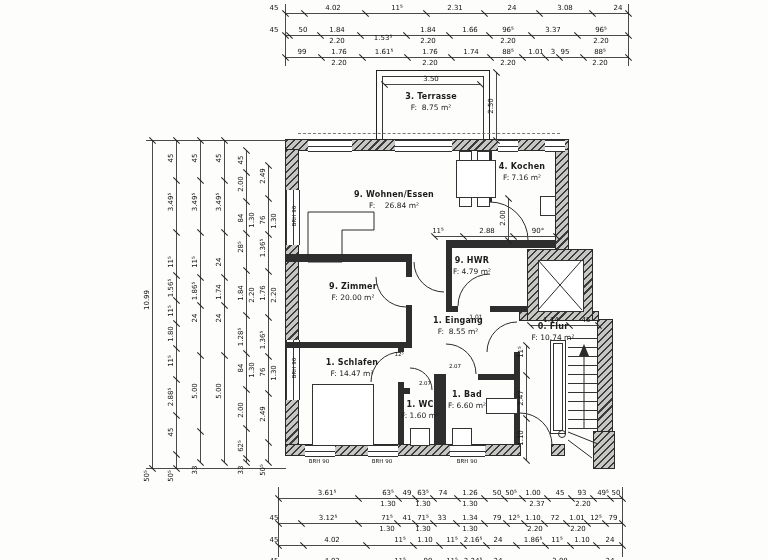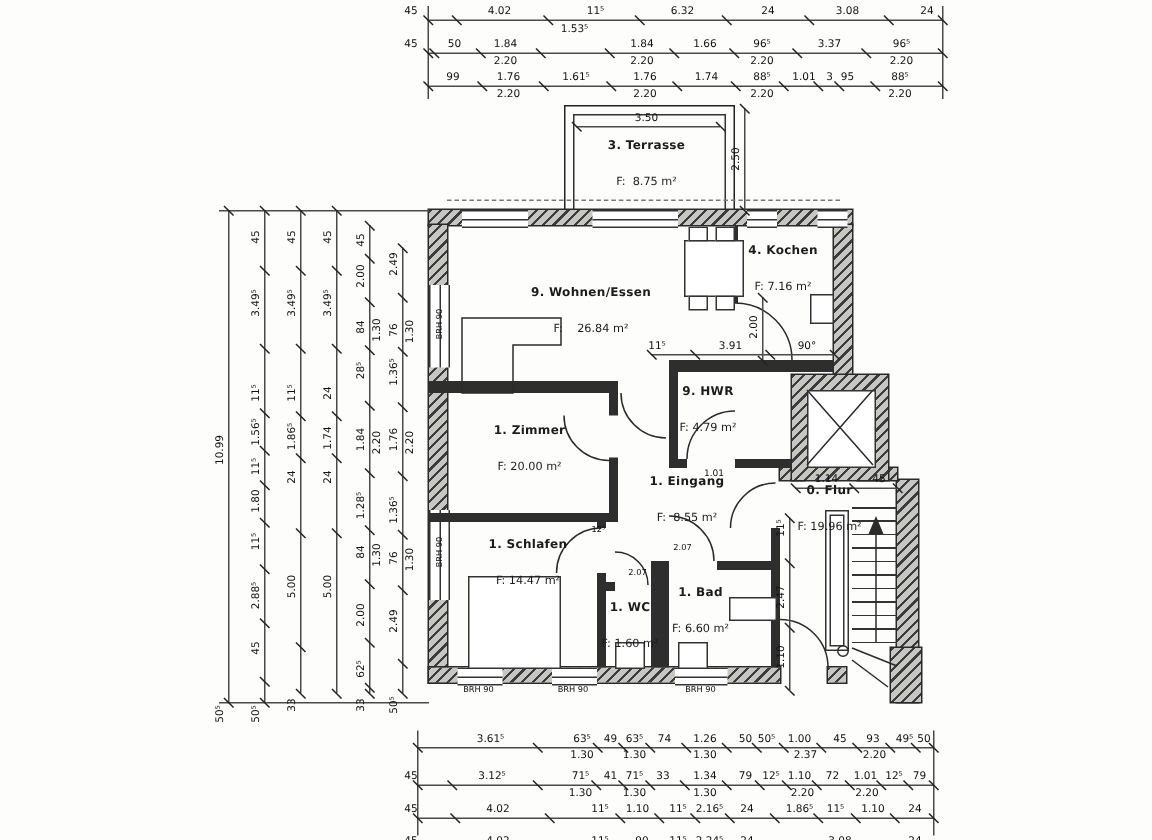--- a/index.html
+++ b/index.html
@@ -17,21 +17,21 @@
   .terr{position:absolute;border:1.6px solid #222;border-bottom:none}
   .terr2{position:absolute;border:1px solid #333;border-bottom:none}
   .dashln{position:absolute;border-top:1px dashed #777}
   .dline{position:absolute;border-top:1px solid #4a4a4a}
   .dvline{position:absolute;border-left:1px solid #4a4a4a}
   .tick{position:absolute;width:9px;height:1px;background:#222;transform:rotate(45deg)}
   .dim{position:absolute;font-size:7px;line-height:7px;white-space:nowrap;color:#111;transform:translate(-50%,-50%)}
   .dim.rot{transform:translate(-50%,-50%) rotate(-90deg)}
   .room{position:absolute;transform:translate(-50%,0);text-align:center}
   .room .rn{font-size:8px;font-weight:700;white-space:pre;letter-spacing:.2px}
-  .room .ra{font-size:7.5px;font-weight:500;white-space:pre;margin-top:15px}
+  .room .ra{font-size:7.5px;font-weight:500;white-space:pre;margin-top:2px}
   svg{position:absolute;left:0;top:0;pointer-events:none}
 </style>
 </head>
 <body>
 
 <div id="canvas">
 
   <div>
 
     <div class="terr" style="left:376px;top:70px;width:112px;height:70px"></div>
@@ -127,39 +127,39 @@
       <div class="tick" style="left: 624px; top: 13px;"></div>
       <div class="tick" style="left: 299.5px; top: 13px;"></div>
       <div class="tick" style="left: 361px; top: 13px;"></div>
       <div class="tick" style="left: 422px; top: 13px;"></div>
       <div class="tick" style="left: 479.5px; top: 13px;"></div>
       <div class="tick" style="left: 534.5px; top: 13px;"></div>
       <div class="tick" style="left: 587.5px; top: 13px;"></div>
       <div class="dim" style="left: 274px; top: 8px;">45</div>
       <div class="dim" style="left: 333px; top: 8px;">4.02</div>
       <div class="dim" style="left: 397px; top: 8px;">11⁵</div>
-      <div class="dim" style="left: 455px; top: 8px;">6.32</div>
+      <div class="dim" style="left: 455px; top: 8px;">2.31</div>
       <div class="dim" style="left: 512px; top: 8px;">24</div>
       <div class="dim" style="left: 565px; top: 8px;">3.08</div>
       <div class="dim" style="left: 618px; top: 8px;">24</div>
       <div class="dline" style="left: 285px; top: 35px; width: 343px;"></div>
       <div class="tick" style="left: 281px; top: 35px;"></div>
       <div class="tick" style="left: 624px; top: 35px;"></div>
       <div class="tick" style="left: 284.5px; top: 35px;"></div>
       <div class="tick" style="left: 316px; top: 35px;"></div>
       <div class="tick" style="left: 356px; top: 35px;"></div>
       <div class="tick" style="left: 401.5px; top: 35px;"></div>
       <div class="tick" style="left: 445px; top: 35px;"></div>
       <div class="tick" style="left: 485px; top: 35px;"></div>
       <div class="tick" style="left: 526.5px; top: 35px;"></div>
       <div class="tick" style="left: 573px; top: 35px;"></div>
       <div class="dim" style="left: 274px; top: 30px;">45</div>
       <div class="dim" style="left: 303px; top: 30px;">50</div>
       <div class="dim" style="left: 337px; top: 30px;">1.84</div>
-      <div class="dim" style="left: 383px; top: 20px;">1.53⁵</div>
+      <div class="dim" style="left: 383px; top: 38px;">1.53⁵</div>
       <div class="dim" style="left: 428px; top: 30px;">1.84</div>
       <div class="dim" style="left: 470px; top: 30px;">1.66</div>
       <div class="dim" style="left: 508px; top: 30px;">96⁵</div>
       <div class="dim" style="left: 553px; top: 30px;">3.37</div>
       <div class="dim" style="left: 601px; top: 30px;">96⁵</div>
       <div class="dim" style="left: 337px; top: 41px;">2.20</div>
       <div class="dim" style="left: 428px; top: 41px;">2.20</div>
       <div class="dim" style="left: 508px; top: 41px;">2.20</div>
       <div class="dim" style="left: 601px; top: 41px;">2.20</div>
       <div class="dline" style="left: 285px; top: 57px; width: 343px;"></div>
@@ -191,21 +191,21 @@
       <div class="dline" style="left: 384px; top: 84px; width: 96px;"></div>
       <div class="tick" style="left: 380px; top: 84px;"></div>
       <div class="tick" style="left: 476px; top: 84px;"></div>
       <div class="dim" style="left: 431px; top: 79px;">3.50</div>
       <div class="dline" style="left: 434px; top: 236px; width: 122px;"></div>
       <div class="tick" style="left: 430px; top: 236px;"></div>
       <div class="tick" style="left: 552px; top: 236px;"></div>
       <div class="tick" style="left: 458.5px; top: 236px;"></div>
       <div class="tick" style="left: 508.5px; top: 236px;"></div>
       <div class="dim" style="left: 438px; top: 231px;">11⁵</div>
-      <div class="dim" style="left: 487px; top: 231px;">3.91</div>
+      <div class="dim" style="left: 487px; top: 231px;">2.88</div>
       <div class="dim" style="left: 538px; top: 231px;">90°</div>
       <div class="dline" style="left: 530px; top: 325px; width: 68px;"></div>
       <div class="tick" style="left: 526px; top: 325px;"></div>
       <div class="tick" style="left: 594px; top: 325px;"></div>
       <div class="tick" style="left: 564.5px; top: 325px;"></div>
       <div class="dim" style="left: 551px; top: 320px;">1.14</div>
       <div class="dim" style="left: 586px; top: 320px;">45</div>
       <div class="dline" style="left: 278px; top: 498px; width: 344px;"></div>
       <div class="tick" style="left: 274px; top: 498px;"></div>
       <div class="tick" style="left: 618px; top: 498px;"></div>
@@ -447,30 +447,30 @@
       </div>
       <div class="room" style="left: 522px; top: 162px;">
         <div class="rn">4. Kochen</div>
         <div class="ra">F: 7.16 m²</div>
       </div>
       <div class="room" style="left: 472px; top: 256px;">
         <div class="rn">9. HWR</div>
         <div class="ra">F: 4.79 m²</div>
       </div>
       <div class="room" style="left: 353px; top: 282px;">
-        <div class="rn">1. Zimmer</div>
+        <div class="rn">9. Zimmer</div>
         <div class="ra">F: 20.00 m²</div>
       </div>
       <div class="room" style="left: 458px; top: 316px;">
         <div class="rn">1. Eingang</div>
         <div class="ra">F:  8.55 m²</div>
       </div>
       <div class="room" style="left: 553px; top: 322px;">
         <div class="rn">0. Flur</div>
-        <div class="ra">F: 19.96 m²</div>
+        <div class="ra">F: 10.74 m²</div>
       </div>
       <div class="room" style="left: 352px; top: 358px;">
         <div class="rn">1. Schlafen</div>
         <div class="ra">F: 14.47 m²</div>
       </div>
       <div class="room" style="left: 420px; top: 400px;">
         <div class="rn">1. WC</div>
         <div class="ra">F: 1.60 m²</div>
       </div>
       <div class="room" style="left: 467px; top: 390px;">

